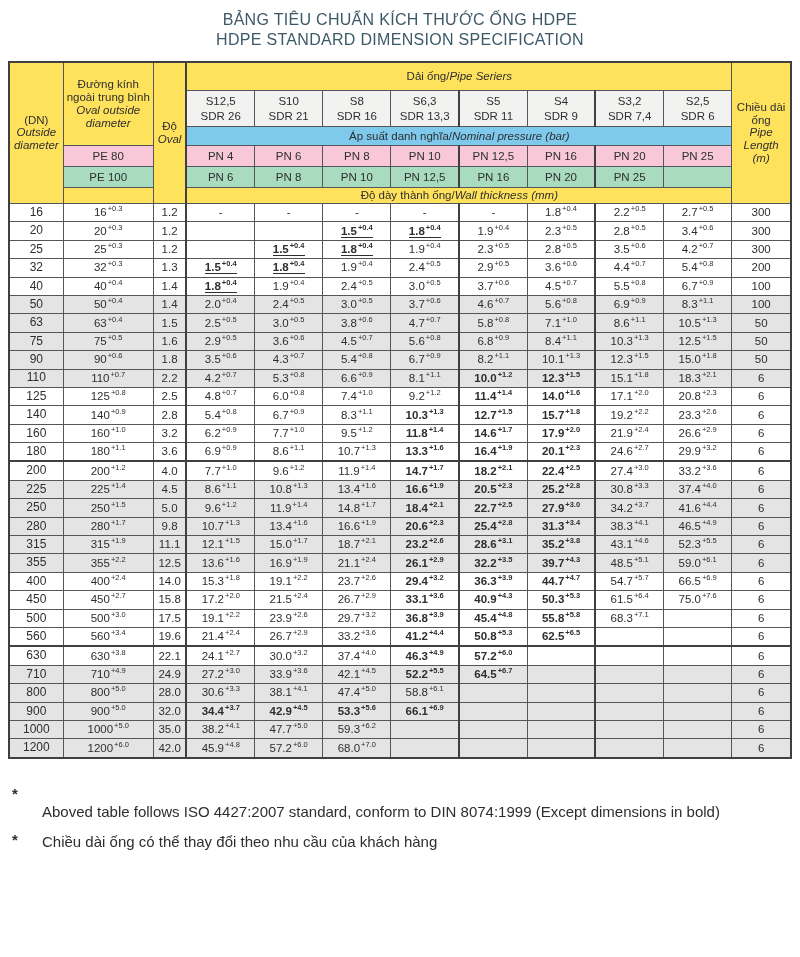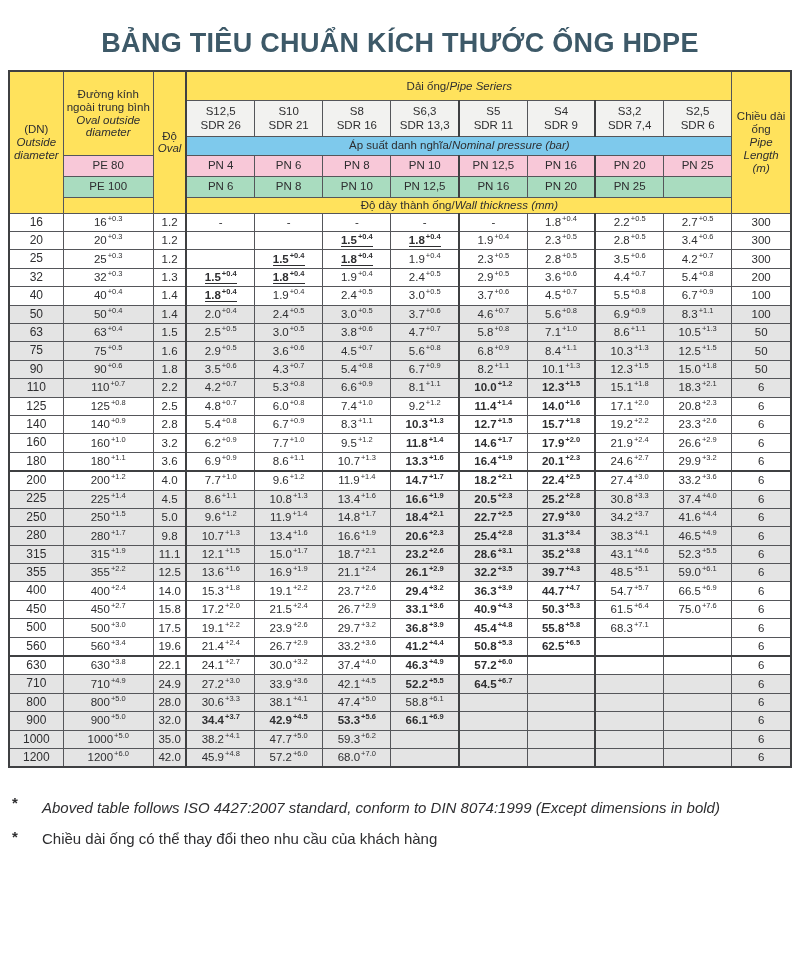--- a/index.html
+++ b/index.html
@@ -7,22 +7,22 @@
     --scell:#f2f2f0; --shade:#e4e4e4; --bd:#55565a; --bd-dark:#3f4042;
     --txt:#2e2e30; --title:#3d5968;
   }
   html,body{margin:0;padding:0;background:#fff;}
   body{
     width:800px;height:957px;overflow:hidden;
     font-family:"Liberation Sans","DejaVu Sans",sans-serif;color:var(--txt);
   }
   .page{padding:8px 8px 0 8px;}
   .title{
-    text-align:center;font-weight:bold;color:var(--title);
-    font-size:27px;line-height:1.27;letter-spacing:.3px;margin:18px 0 10px 0;
+    text-align:center;font-weight:normal;color:var(--title);
+    font-size:16px;line-height:1.27;letter-spacing:.3px;margin:2px 0 10px 0;
   }
   table.spec{
     border-collapse:collapse;table-layout:fixed;width:784px;
     border:2px solid var(--bd-dark);
   }
   .spec th,.spec td{
     border:1px solid var(--bd);text-align:center;vertical-align:middle;
     font-size:11.5px;line-height:1.12;padding:1px 2px;overflow:hidden;
   }
   
@@ -49,29 +49,30 @@
   .spec tbody tr.sep td{border-top:2px solid var(--bd-dark);}
   .spec tbody td:first-child{font-size:12px;}
   .val sup{font-size:7.5px;vertical-align:top;position:relative;top:-1px;margin-left:1px;letter-spacing:0;}
   .val.u{font-weight:bold;border-bottom:1.5px solid var(--txt);}
   .val.b{font-weight:bold;}
   
   .notes{margin:26px 4px 0 4px;}
   .note{display:flex;margin-bottom:9px;}
   .note .star{width:30px;flex:none;font-size:15px;font-weight:bold;}
   .note-text{font-size:15px;line-height:1.45;}
-  .note-text .en{font-style:italic;margin-top:3px;}
+  .note-text .en{margin-top:16px;}
 </style>
 </head>
 <body>
 
 <div class="page">
 
   <div class="title">
     <div>BẢNG TIÊU CHUẨN KÍCH THƯỚC ỐNG HDPE</div>
+    <div>HDPE STANDARD DIMENSION SPECIFICATION</div>
   </div>
 
   <table class="spec">
     <colgroup>
       <col style="width:54px">
         <col style="width:90px">
         <col style="width:33px">
       <col style="width:68px">
         <col style="width:68px">
         <col style="width:68px">

